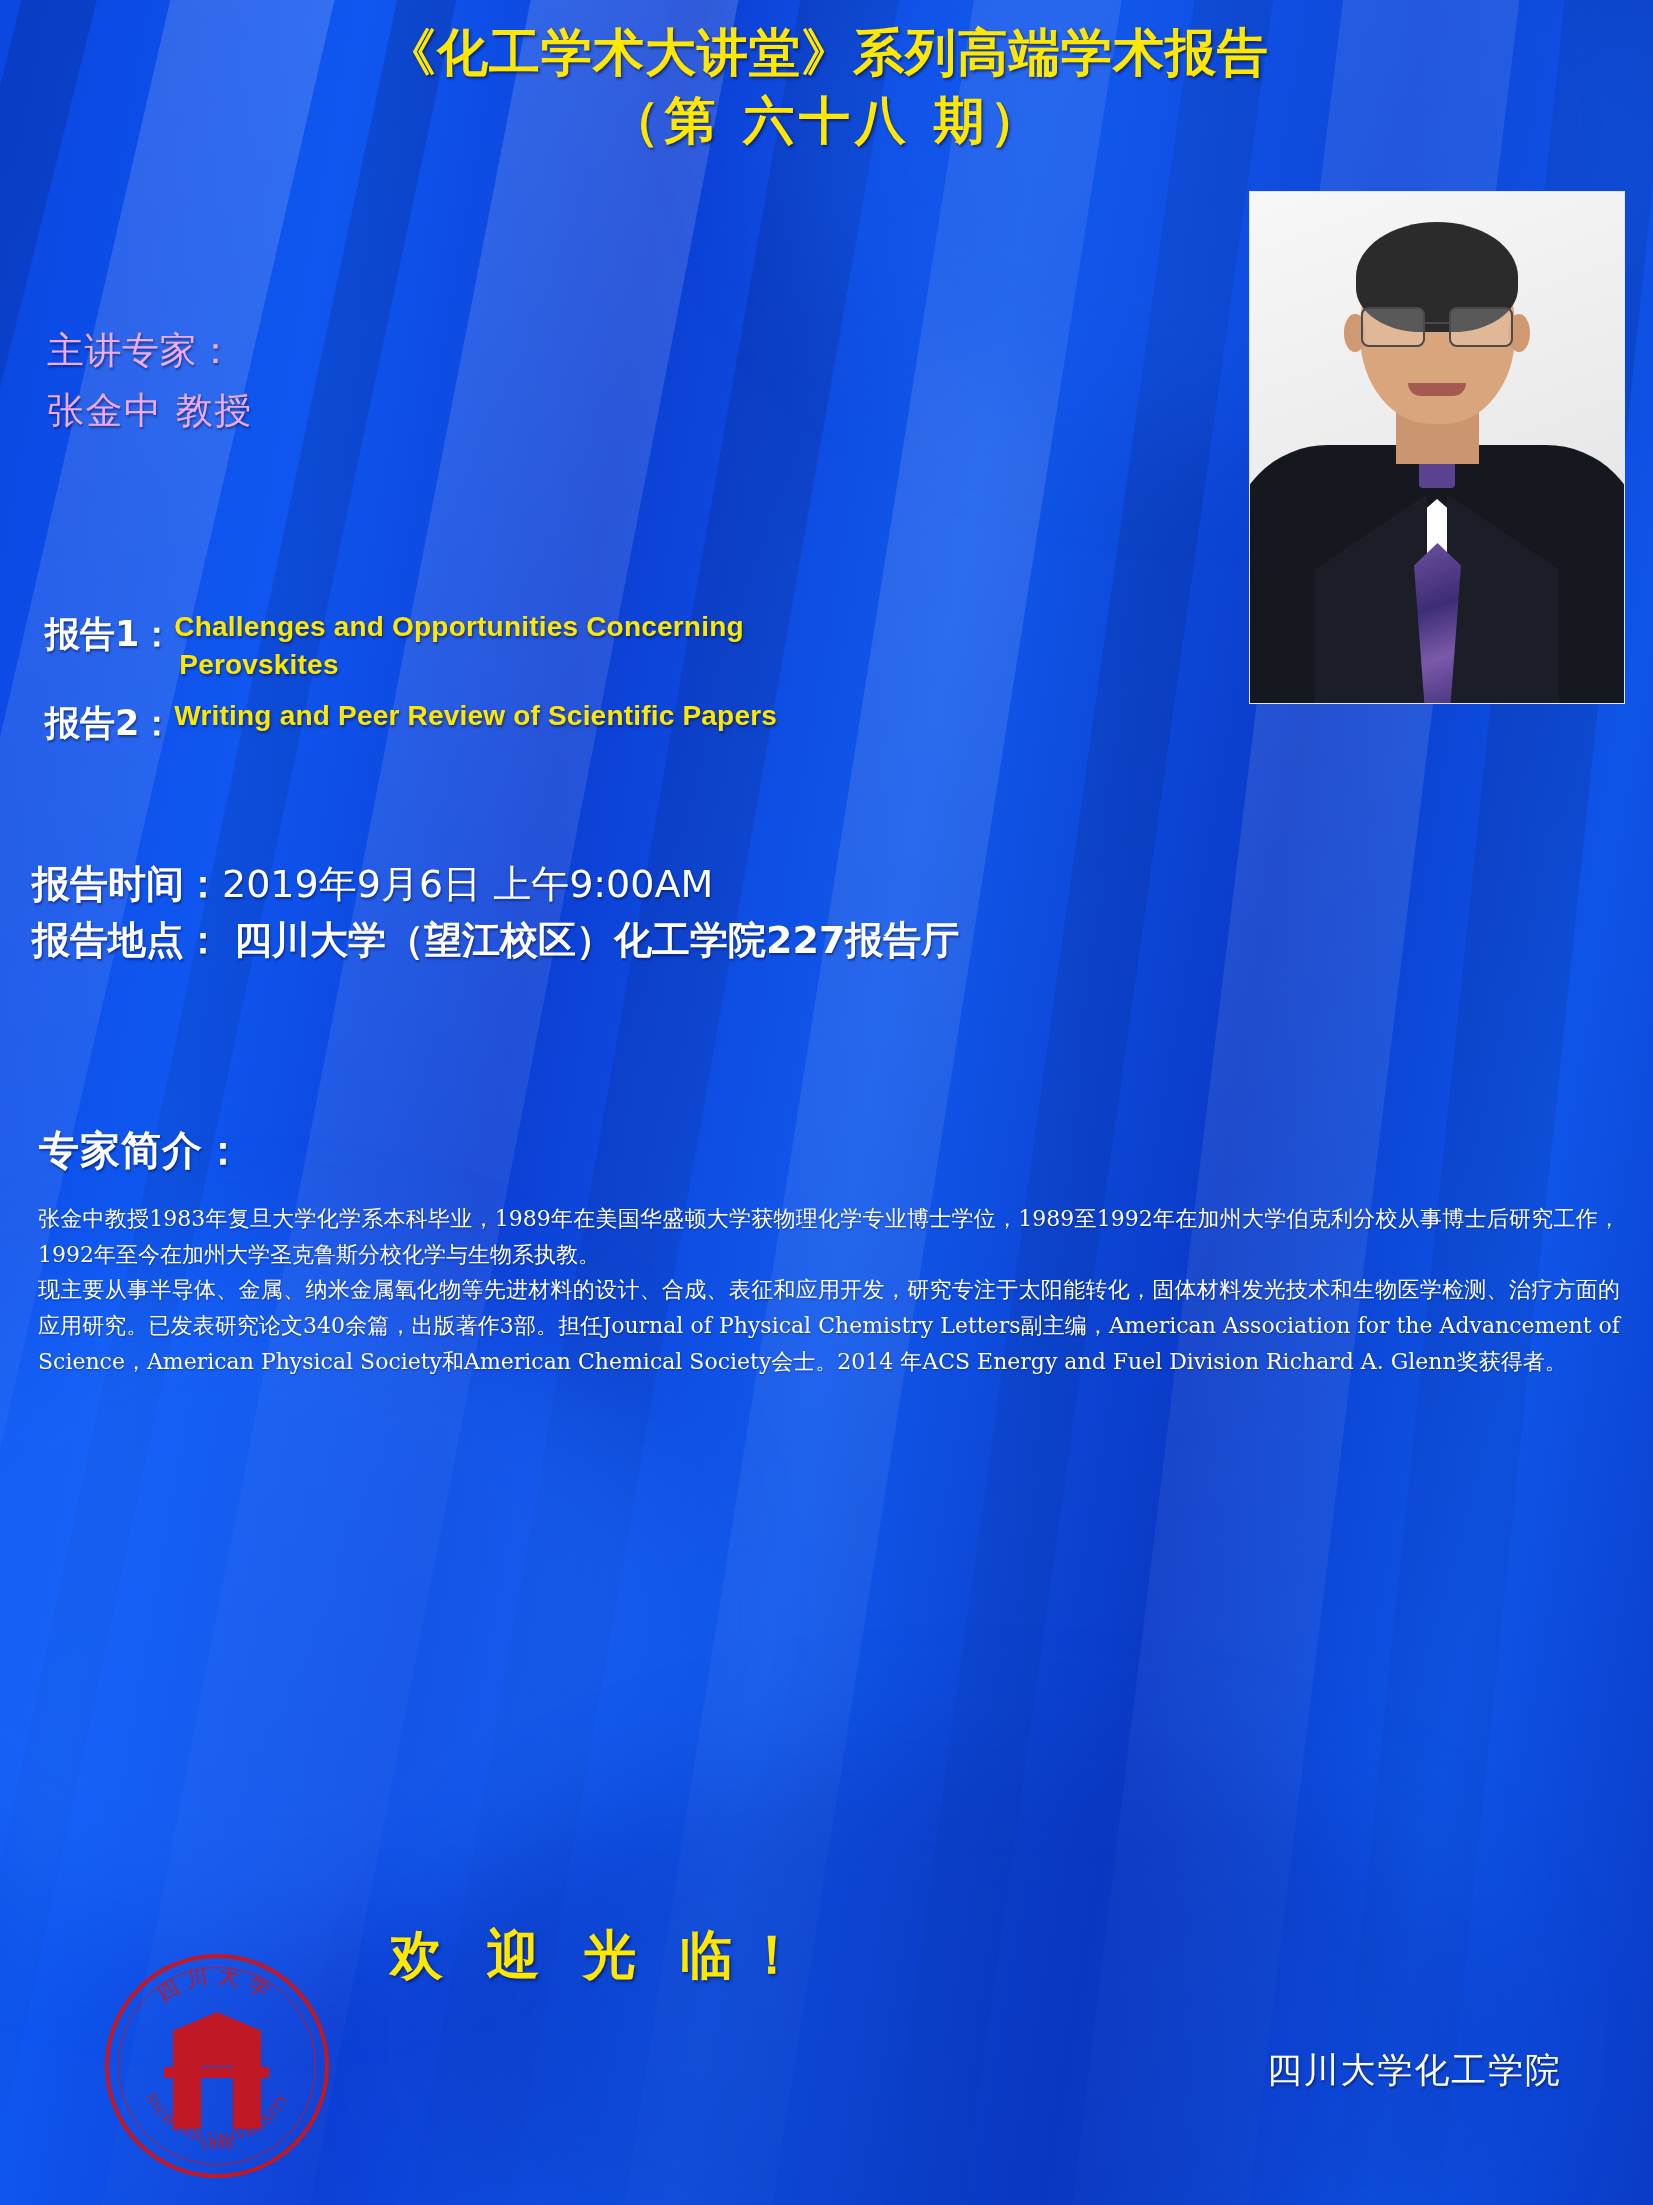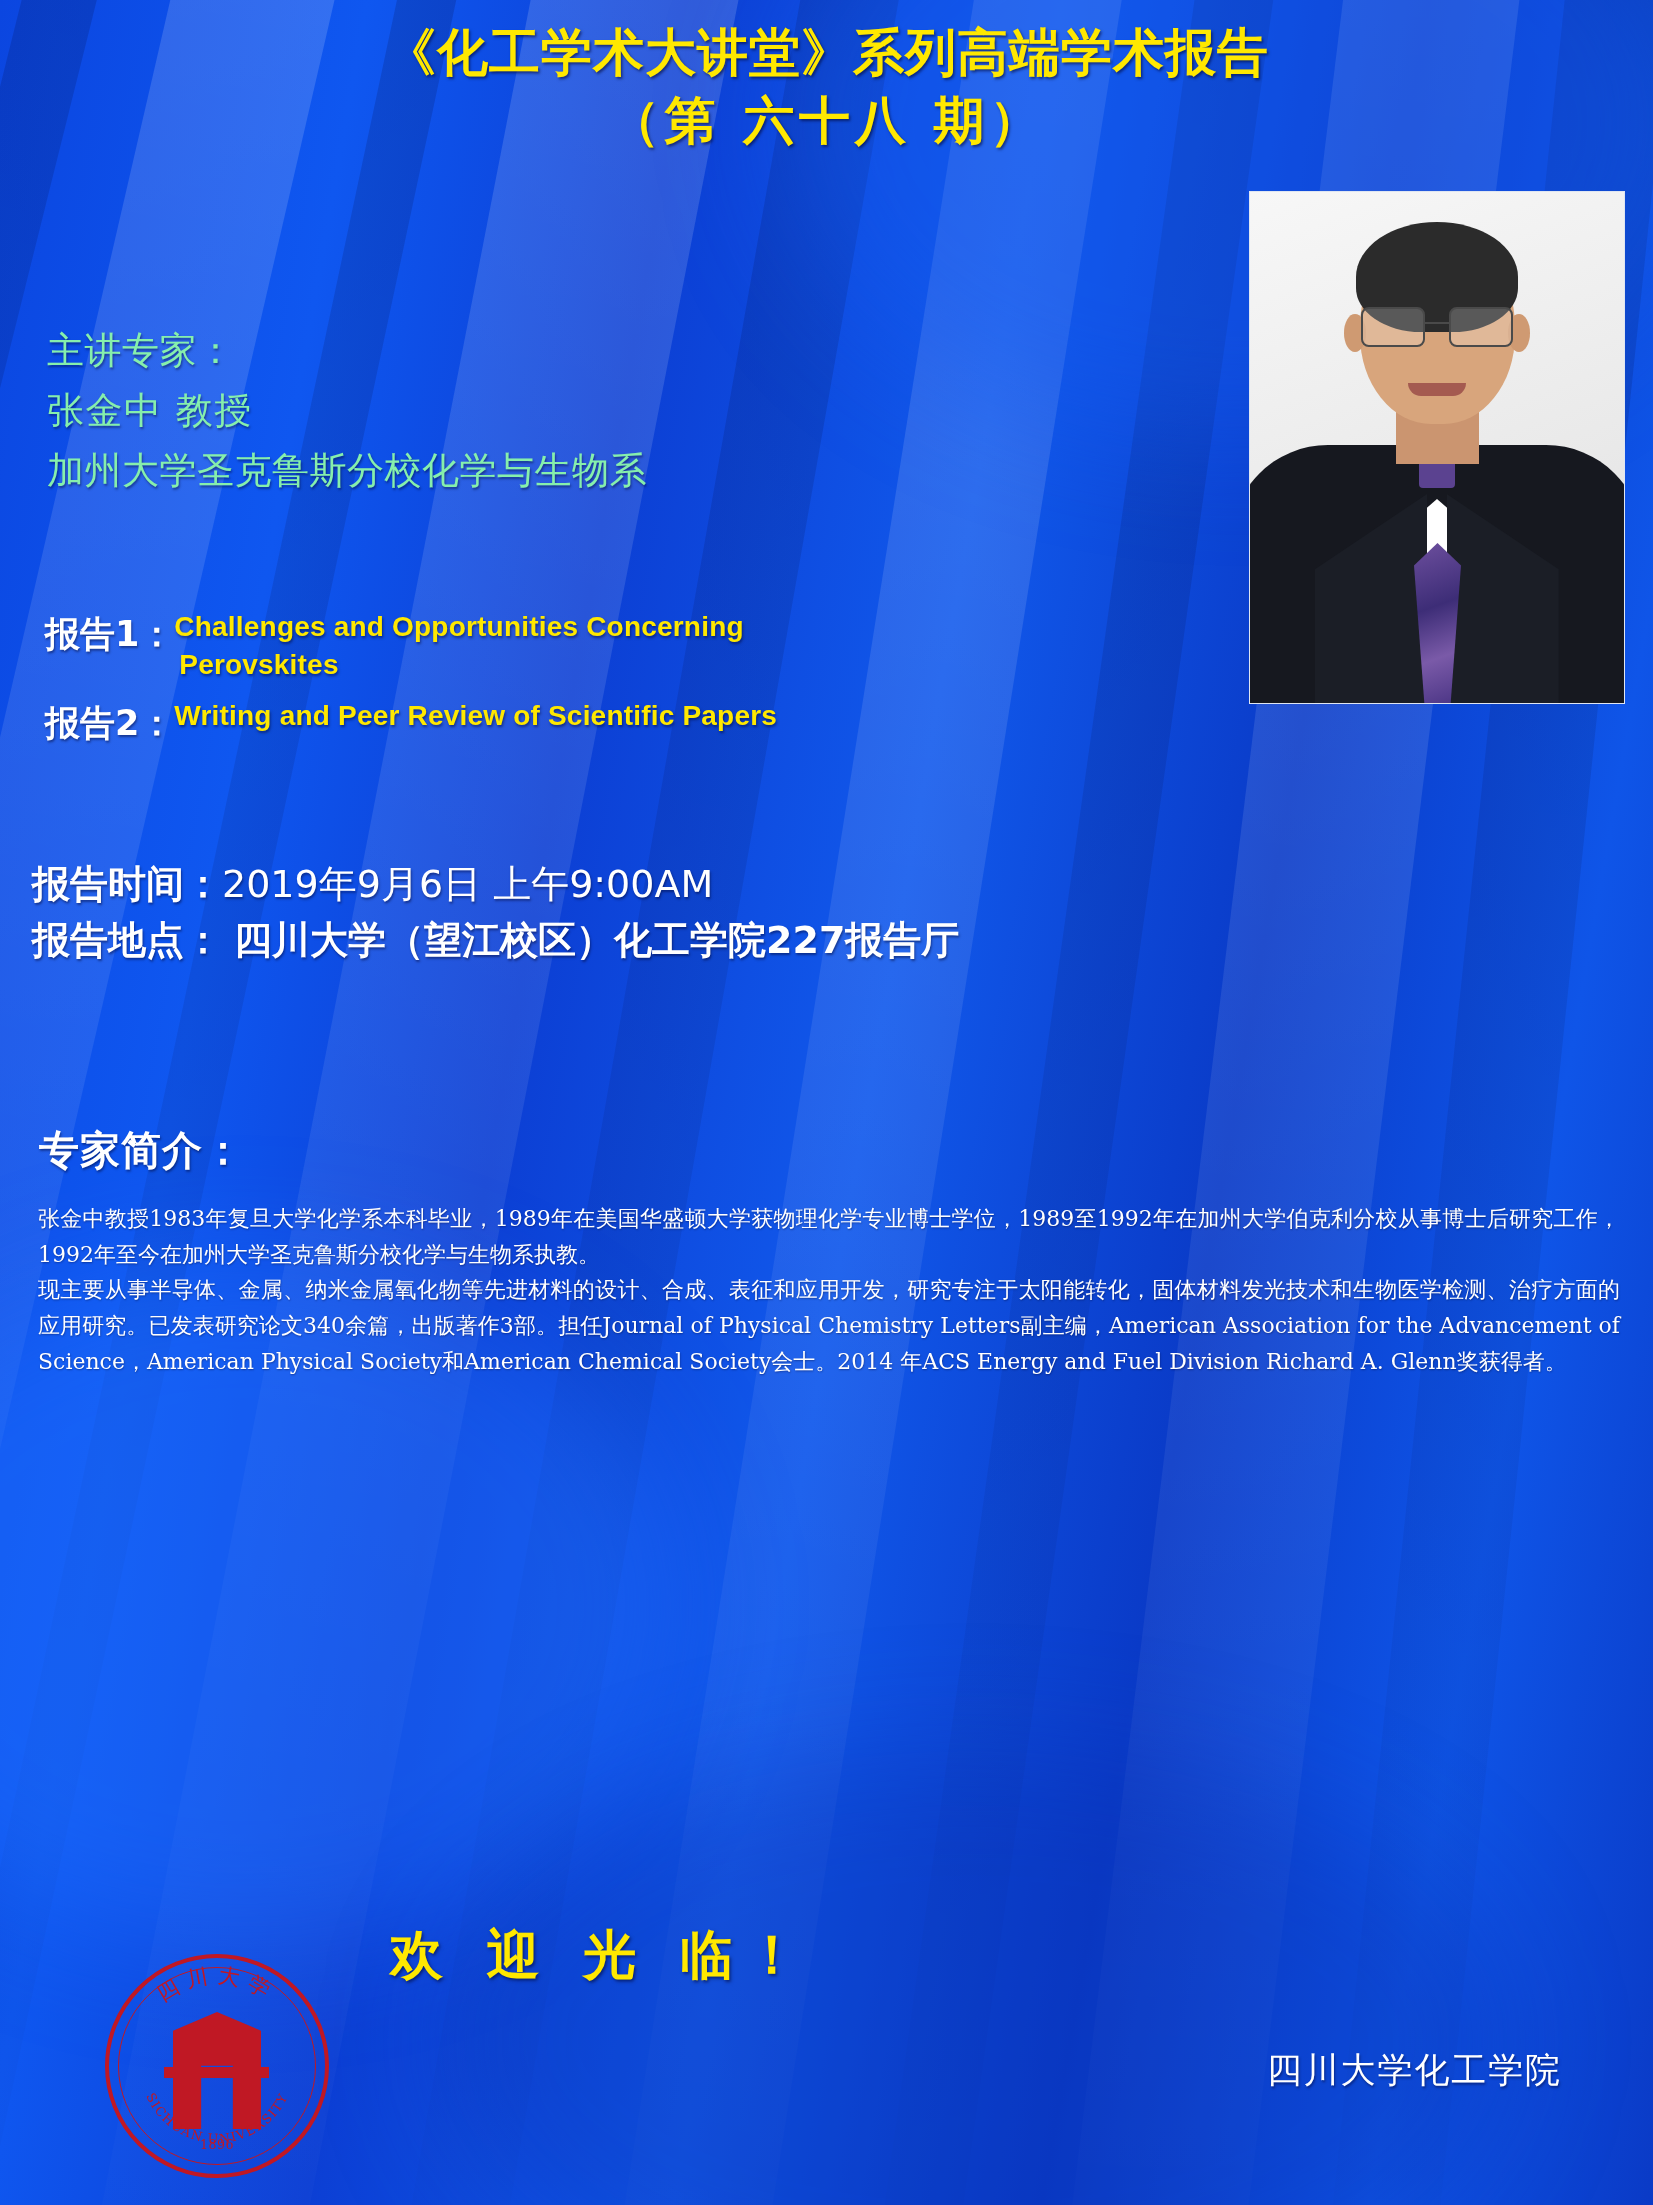--- a/index.html
+++ b/index.html
@@ -208,21 +208,21 @@
     margin-left: -18px;
     background: #5b4290;
     border-radius: 3.9px;
   }
 
   
   .speaker {
     position: absolute;
     left: 47px;
     top: 321px;
-    color: #86efac;
+    color: #f0abfc;
     font-family: "DejaVu Sans", sans-serif;
     font-size: 37px;
     line-height: 1.62;
     letter-spacing: 0.5px;
     text-shadow: 1px 1.5px 2.4px rgba(0,0,40,0.45);
   }
   .speaker .name {
     letter-spacing: 1.5px;
   }
 
@@ -431,21 +431,20 @@
       <div class="lens l"></div>
       <div class="lens r"></div>
       <div class="bridge"></div>
     </div>
     <div class="mouth"></div>
   </div>
 
   <div class="speaker">
     <div>主讲专家：</div>
     <div class="name">张金中  教授</div>
-    <div>加州大学圣克鲁斯分校化学与生物系</div>
   </div>
 
   <div class="talks">
     <div class="talk-row">
       <div class="talk-label">报告1：</div>
       <div class="talk-title">
         <span>Challenges and Opportunities Concerning</span>
         <span class="second-line">Perovskites</span>
       </div>
     </div>

